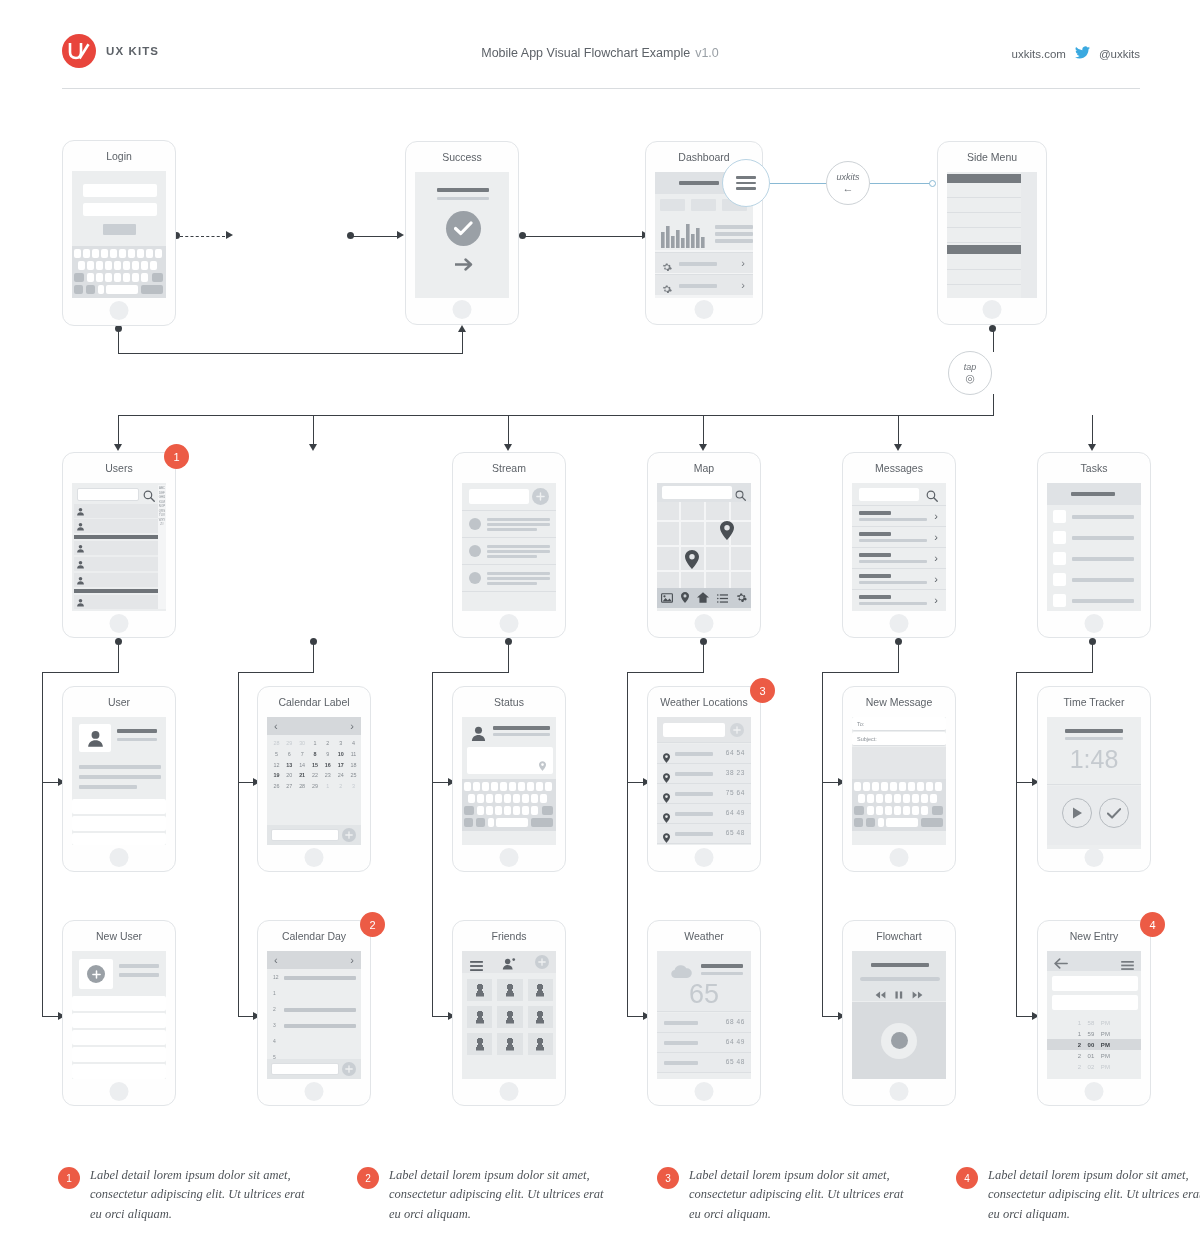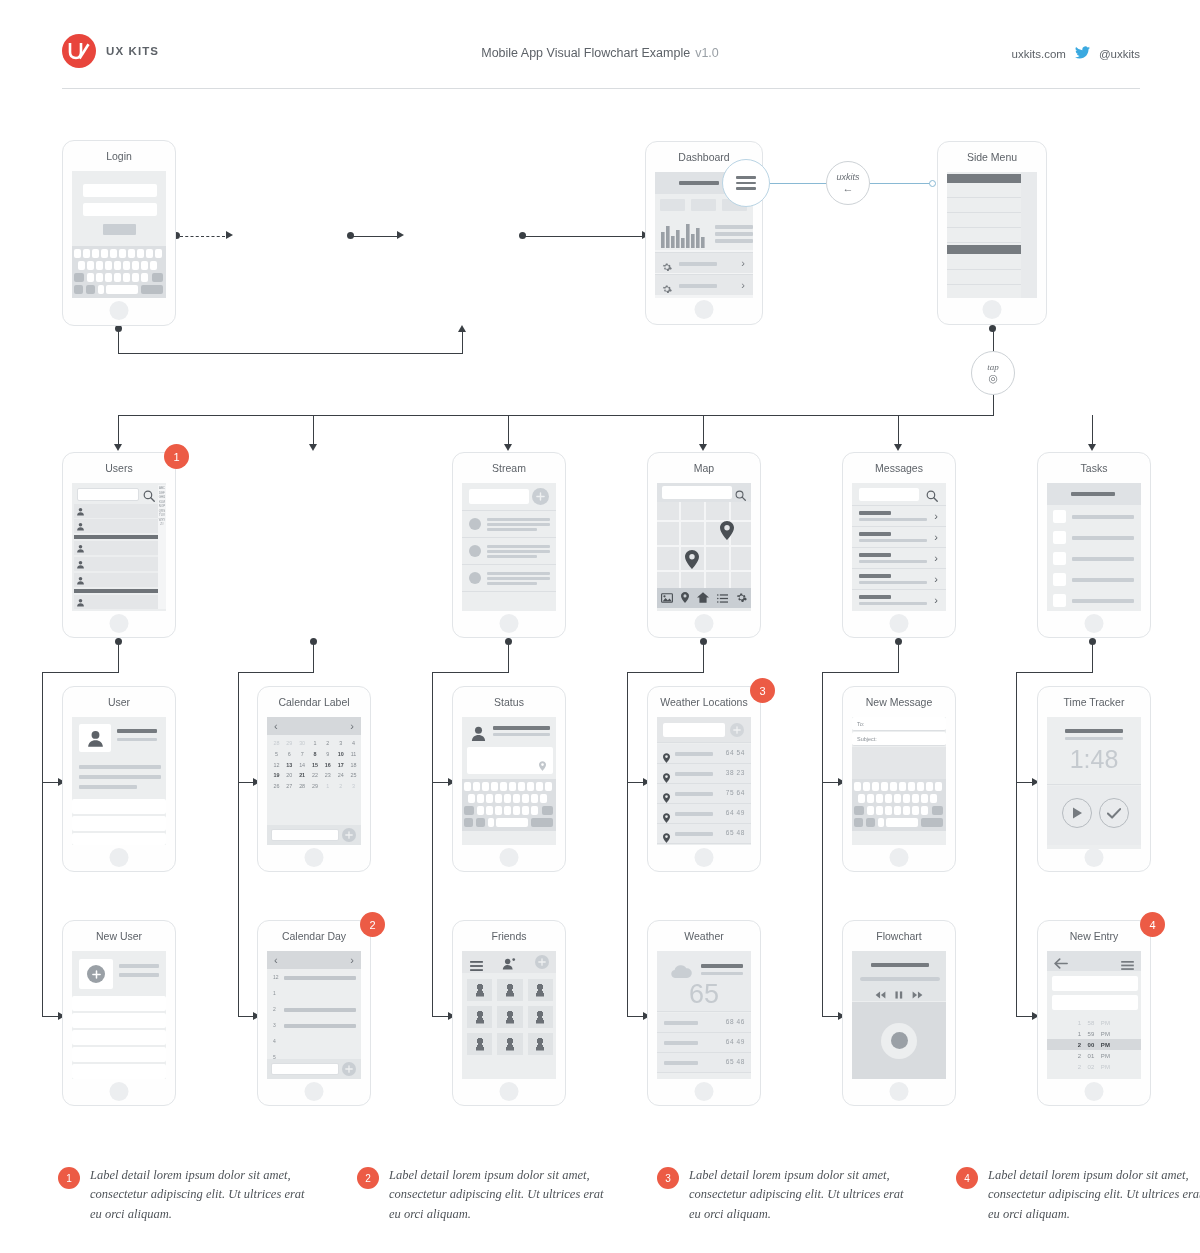--- a/index.html
+++ b/index.html
@@ -245,21 +245,21 @@
   <div class="ln ln-v" style="left:1016px; top:672px; height:345px;"></div>
   <div class="ln ln-h" style="left:1016px; top:782px; width:17px;"></div>
   <div class="arrow-r" style="left:1032px; top:778px;"></div>
   <div class="ln ln-h" style="left:1016px; top:1016px; width:17px;"></div>
   <div class="arrow-r" style="left:1032px; top:1012px;"></div>
 
   <div class="gesture" style="left:826px; top:161px;">
     <span>uxkits</span>
     <span class="g-ico">←</span>
   </div>
-  <div class="gesture" style="left:971px; top:351px;font-family:Liberation Serif, serif;">
+  <div class="gesture" style="left:948px; top:351px;">
     <span>tap</span>
     <span class="g-ico">◎</span>
   </div>
 
   <div class="phone" style="left:62px; top:140px; width:114px; height:186px;">
     <div class="phone-title">Login</div>
     <div class="phone-screen" style="top:30px; height:127px;">
       <div class="wbox" style="position:absolute; left:11px; top:13px; width:74px; height:13px;"></div>
       <div class="wbox" style="position:absolute; left:11px; top:32px; width:74px; height:13px;"></div>
       <div class="bar" style="position:absolute; left:31px; top:53px; width:33px; height:11px;"></div>
@@ -296,20 +296,38 @@
         <div class="k dark" style="left:14px; top:39px; width:9px; height:9px;"></div>
         <div class="k" style="left:26px; top:39px; width:6px; height:9px;"></div>
         <div class="k" style="left:34px; top:39px; width:32px; height:9px;"></div>
         <div class="k dark" style="left:69px; top:39px; width:22px; height:9px;"></div>
       </div>
     </div>
     <div class="home-btn" style="top:160px;"></div>
   </div>
 
 
+  <div class="phone" style="left:405px; top:141px; width:114px; height:184px;">
+    <div class="phone-title">Success</div>
+    <div class="phone-screen" style="top:30px; height:126px;">
+      <div class="bar-d" style="position:absolute; left:22px; top:16px; width:52px; height:4px;"></div>
+      <div class="bar" style="position:absolute; left:22px; top:25px; width:52px; height:3px;"></div>
+      <div style="position:absolute; left:31px; top:39px; width:35px; height:35px; border-radius:50%; background:#9aa0a6;" class="ctr">
+        <svg width="19" height="15" viewBox="0 0 19 15">
+            <path d="M1.5 7.5 L6.8 12.5 L17 2" fill="none" stroke="#fff" stroke-width="3.2" stroke-linecap="round" stroke-linejoin="round"></path>
+          </svg>
+      </div>
+      <div style="position:absolute; left:40px; top:85px;">
+        <svg width="19" height="13" viewBox="0 0 19 13">
+            <path d="M0 6.5 H15 M10.5 1.5 L16 6.5 L10.5 11.5" fill="none" stroke="#767b80" stroke-width="2.4" stroke-linecap="round" stroke-linejoin="round"></path>
+          </svg>
+      </div>
+    </div>
+    <div class="home-btn" style="top:158px;"></div>
+  </div>
 
   <div class="phone" style="left:645px; top:141px; width:118px; height:184px;">
     <div class="phone-title">Dashboard</div>
     <div class="phone-screen" style="top:30px; height:126px; background:#f3f4f5;">
       <div style="position:absolute; left:0; top:0; width:100%; height:22px; background:#dfe2e5;">
         <div class="bar-d" style="position:absolute; left:24px; top:9px; width:40px; height:4px;"></div>
       </div>
       <div style="position:absolute; left:0; top:22px; width:100%; height:24px; background:#eceeef;">
         <div class="bar-l" style="position:absolute; left:5px;  top:5px; width:25px; height:12px;"></div>
         <div class="bar-l" style="position:absolute; left:36px; top:5px; width:25px; height:12px;"></div>

